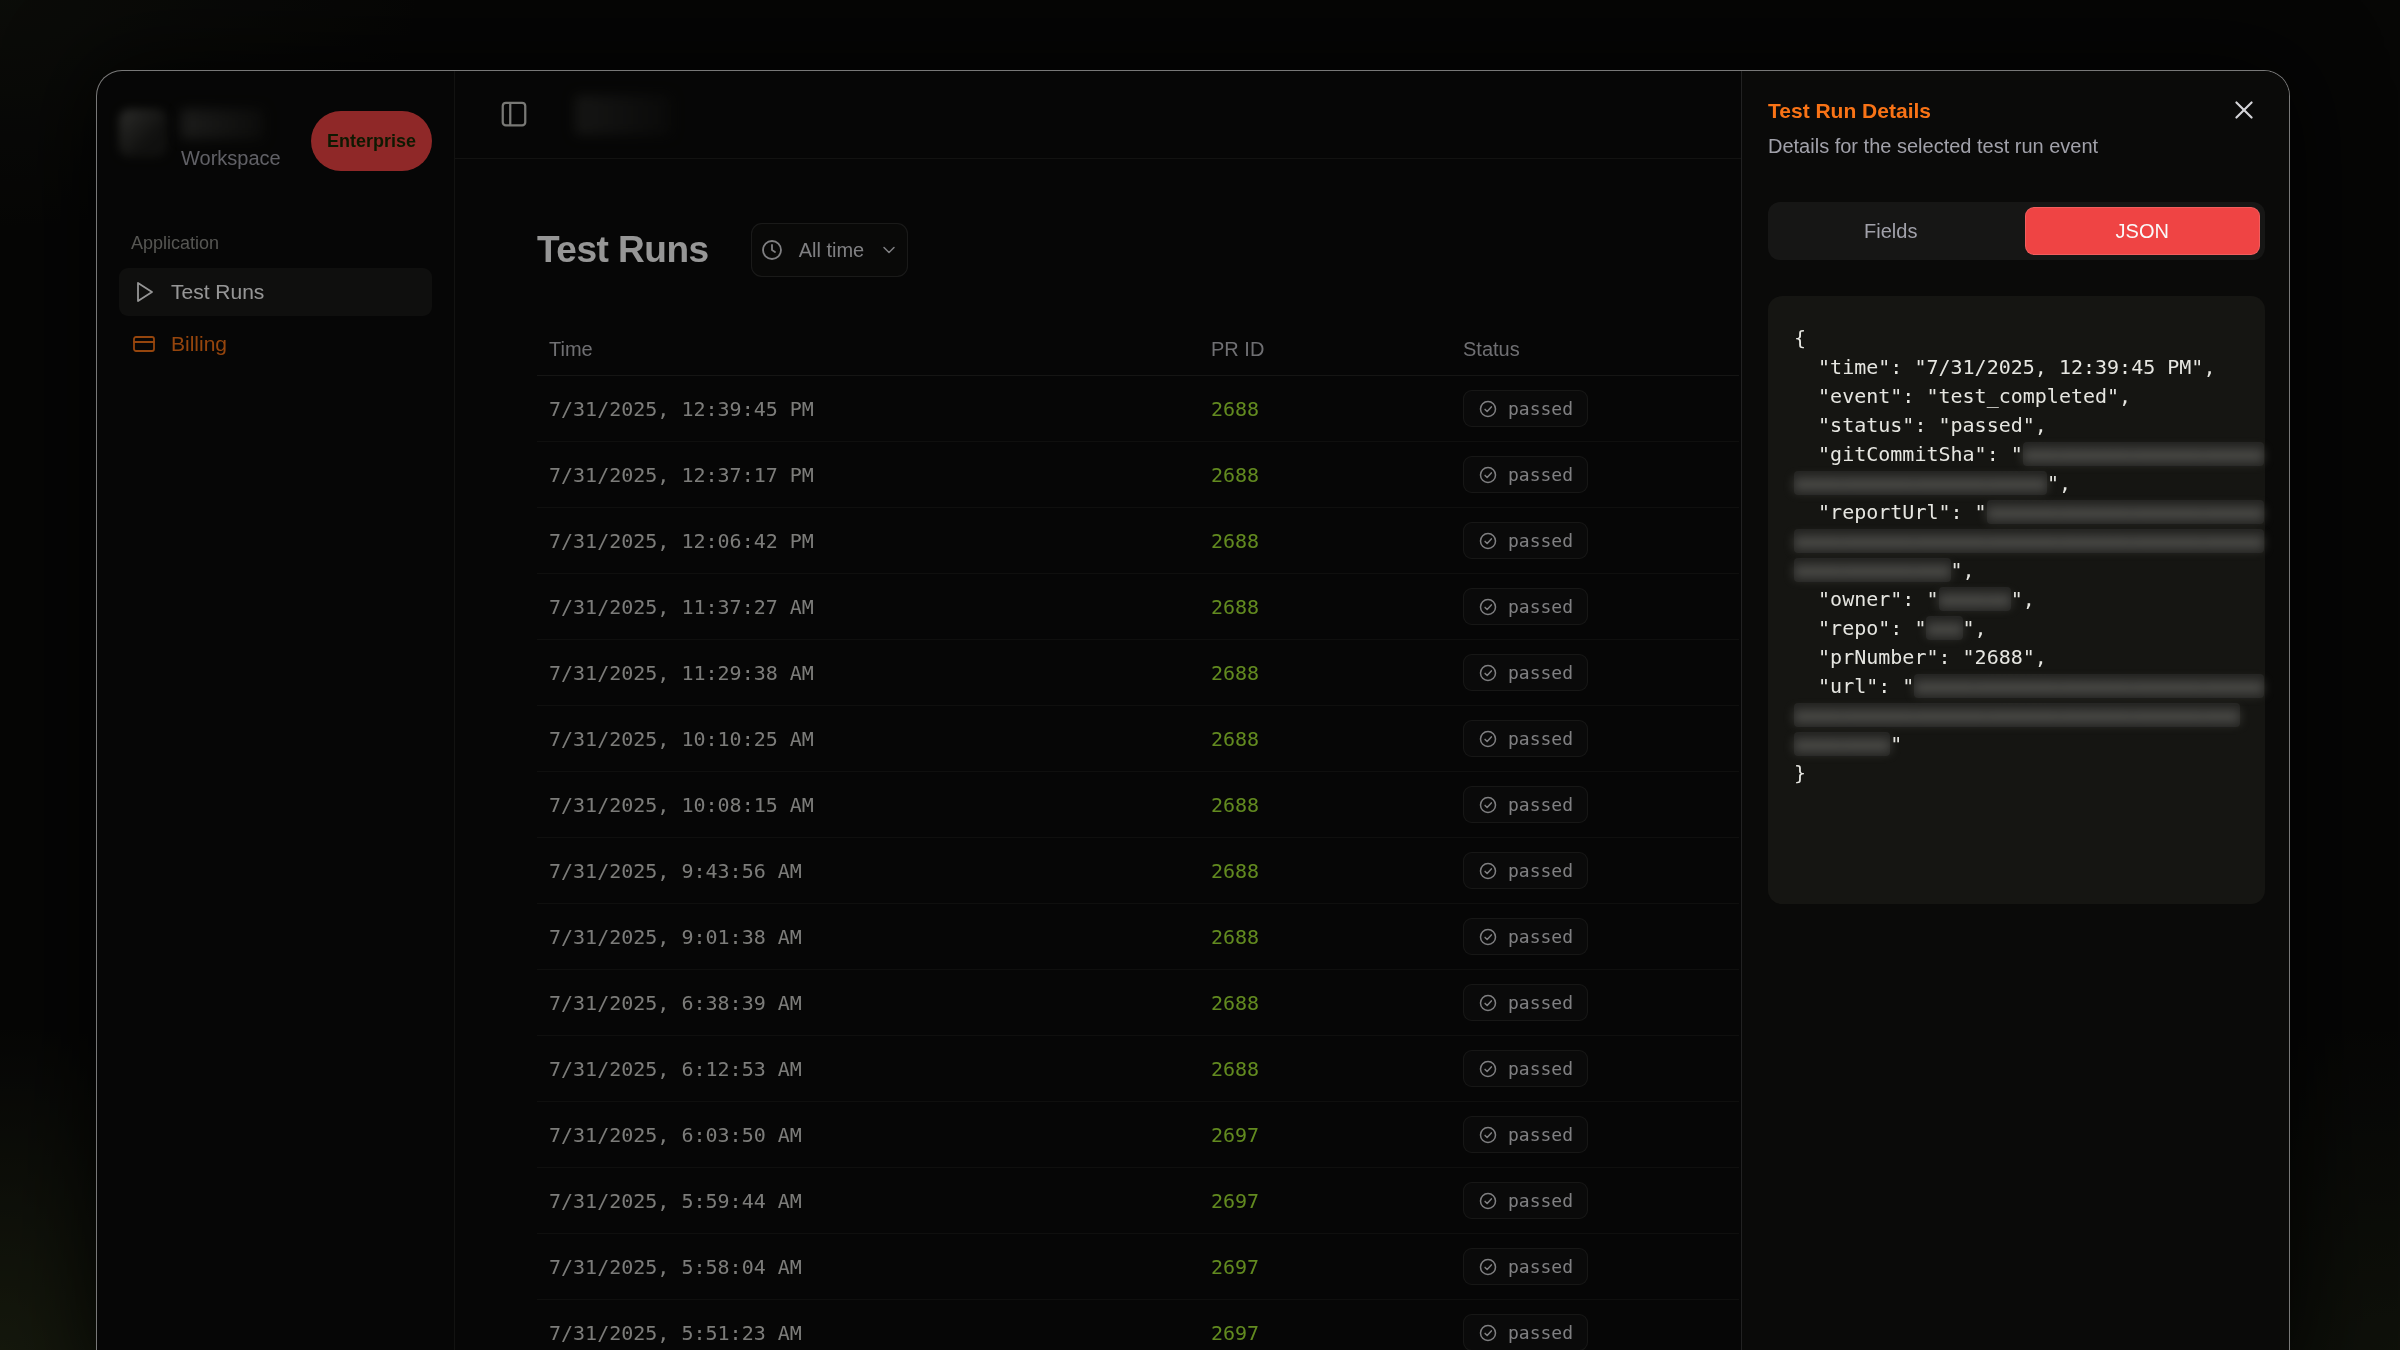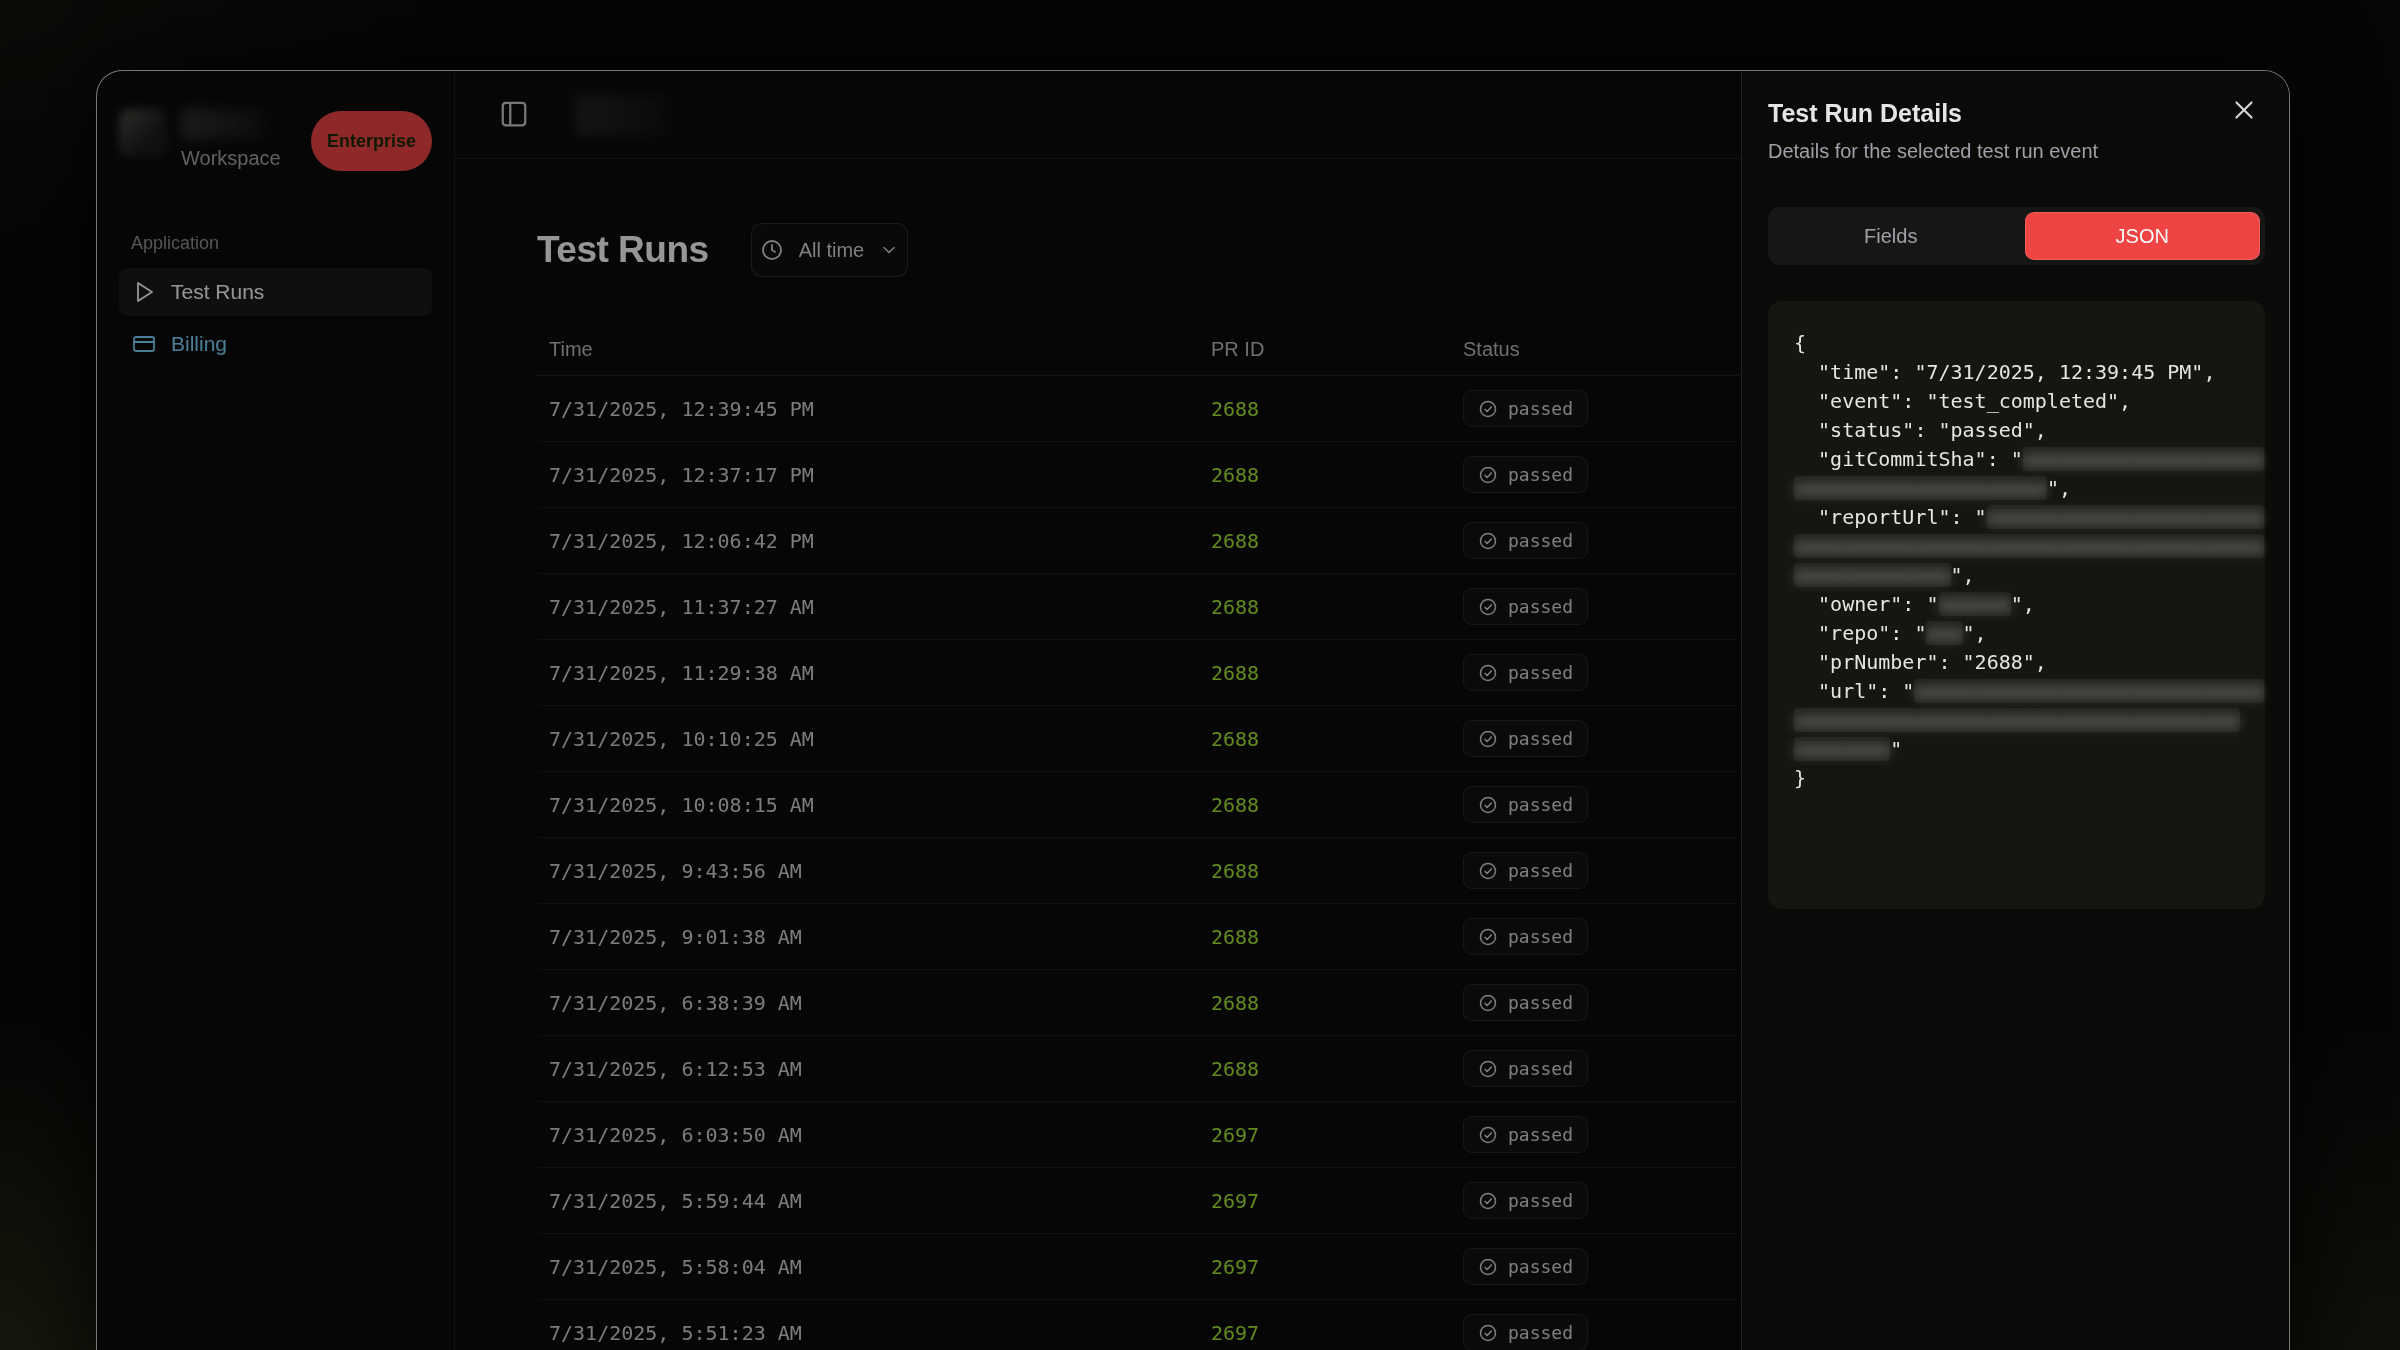--- a/index.html
+++ b/index.html
@@ -48,21 +48,21 @@
   .badge-plan {
     flex:none; margin-top:2px;
     background:#ef4444; color:#182a04;
     font-size:18px; font-weight:700;
     padding:21px 16px; border-radius:999px; line-height:1;
   }
   .section-label { margin:62px 0 14px 12px; font-size:18px; color:#8f8f8a; }
   .nav-item {
     display:flex; align-items:center; gap:15px;
     height:48px; padding:0 13px; border-radius:9px;
-    font-size:21px; color:#7dd3fc; cursor:pointer; margin-bottom:4px;
+    font-size:21px; color:#f97316; cursor:pointer; margin-bottom:4px;
   }
   .nav-item.active { background:rgba(255,255,255,0.06); color:#fafafa; }
   .nav-item svg { width:24px; height:24px; stroke:currentColor; fill:none;
     stroke-width:1.8; stroke-linecap:round; stroke-linejoin:round; flex:none; }
 
   
   .main { display:flex; flex-direction:column; min-width:0; }
   .topbar {
     height:88px; flex:none; display:flex; align-items:center;
     padding-left:44px; gap:44px;
@@ -102,21 +102,21 @@
     background:rgba(255,255,255,0.03);
     font-family:"DejaVu Sans Mono", monospace;
     font-size:18px; color:#d4d4d8;
   }
   .status-badge svg { width:20px; height:20px; stroke:currentColor; fill:none;
     stroke-width:1.8; stroke-linecap:round; stroke-linejoin:round; }
 
   
   .details { position:relative; z-index:60; background:#0a0a09;
     border-left:1px solid rgba(255,255,255,0.10); padding:28px 26px; }
-  .details-title { font-size:25px; font-weight:700; color:#e5e5e5; }
+  .details-title { font-size:21px; font-weight:700; color:#f97316; }
   .details-sub { margin-top:12px; font-size:20px; color:#a1a1aa; }
   .close-btn { position:absolute; top:26px; right:30px; width:30px; height:30px;
     color:#d4d4d8; cursor:pointer; }
   .close-btn svg { width:26px; height:26px; stroke:currentColor; stroke-width:2;
     stroke-linecap:round; }
   .tabs {
     margin-top:44px; display:grid; grid-template-columns:1fr 1fr;
     background:rgba(255,255,255,0.05); border-radius:12px; padding:5px; height:58px;gap:16px;
   }
   .tab {

